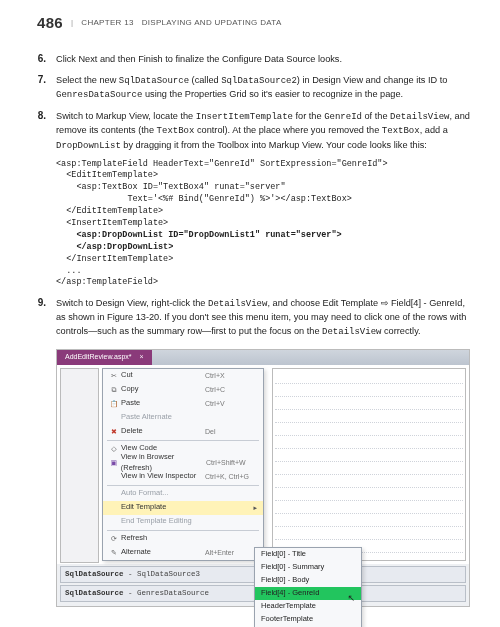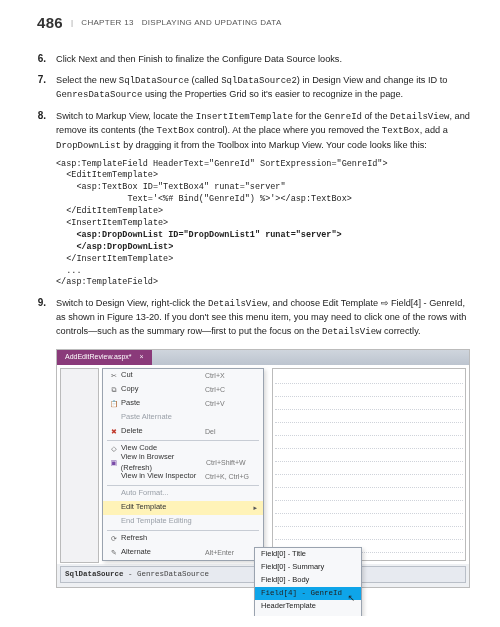--- a/index.html
+++ b/index.html
@@ -122,21 +122,21 @@
     position:absolute;
     left: 152px;
     top: 182px;
     border:1px solid #9aa3af;
     background:#f7f8fa;
     width: 106px;
     font-size:7.5px;
     box-shadow: 2px 2px 4px rgba(0,0,0,0.15);
   }
   .submenu .srow { height:13px; display:flex; align-items:center; padding:0 6px;}
-  .submenu .srow.hl { background:#0ea5e9;font-family:Liberation Mono, monospace; }
+  .submenu .srow.hl { background:#22c55e; }
   .submenu .cursor {
     position:absolute; right:6px; top: 44px; font-size:9px; color:#222;
   }
   .rightpane {
     flex:1 1 auto;
     border:1px solid #bbb;
     margin:3px 3px 3px 0;
     background:#fff;
   }
   .canvasrows {
@@ -323,20 +323,23 @@
                 <div class="crow"></div>
                   <div class="crow"></div>
                   <div class="crow"></div>
                 <div class="crow"></div>
                   <div class="crow"></div>
               </div>
             </div>
           </div>
           <div class="dsbars">
             <div class="dsbar">
+              <span class="dlabel">SqlDataSource</span><span> - SqlDataSource3</span>
+            </div>
+            <div class="dsbar">
               <span class="dlabel">SqlDataSource</span><span> - GenresDataSource</span>
             </div>
           </div>
         </div>
 
       </div>
     </div>
 
   </div>
 </div>

